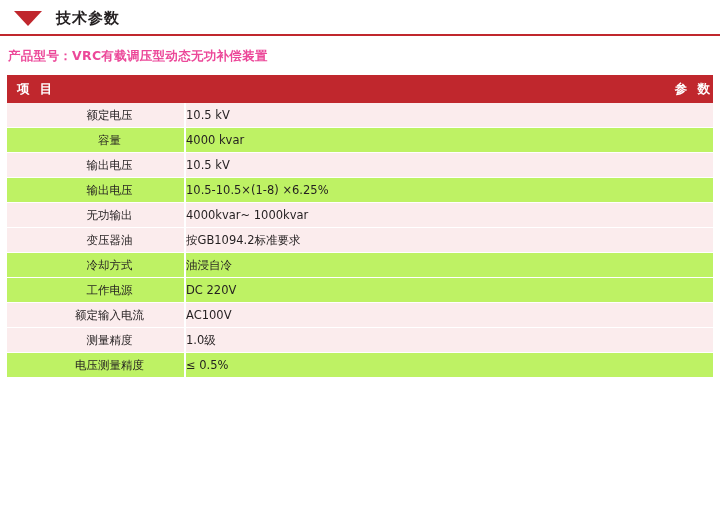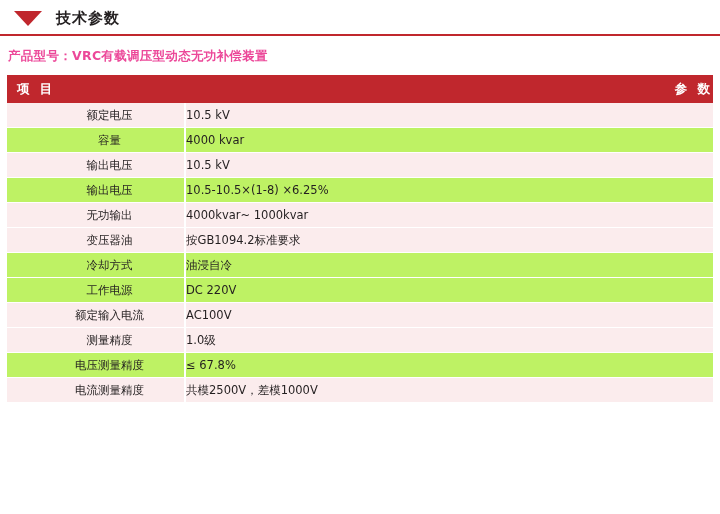--- a/index.html
+++ b/index.html
@@ -174,23 +174,19 @@
       <tr class="odd">
         <td class="label">额定输入电流</td>
         <td class="value">AC100V</td>
       </tr>
       <tr class="odd">
         <td class="label">测量精度</td>
         <td class="value">1.0级</td>
       </tr>
       <tr class="even">
         <td class="label">电压测量精度</td>
-        <td class="value">≤ 67.8%</td>
-      </tr>
-      <tr class="odd">
-        <td class="label">电流测量精度</td>
-        <td class="value">共模2500V，差模1000V</td>
+        <td class="value">≤ 0.5%</td>
       </tr>
     </tbody>
   </table>
 
   <div class="bottom-gap"></div>
 </div>
 
 </body></html>

